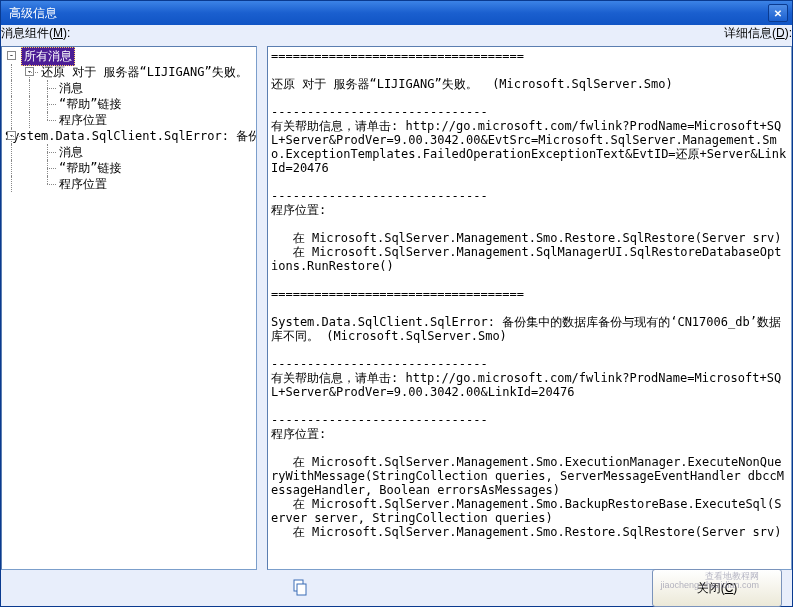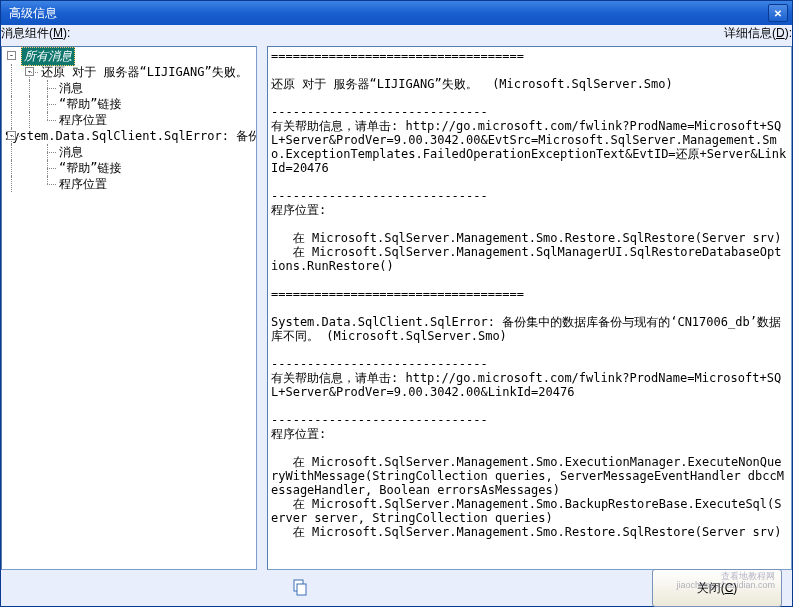--- a/index.html
+++ b/index.html
@@ -106,24 +106,23 @@
     font-size: 9px; line-height: 7px;
     font-family: monospace;
     margin-right: 4px;
     color: #000;
   }
   .tree-label {
     padding: 0 2px;
     white-space: nowrap;
   }
   .tree-label.selected {
-    background: #0f766e;
+    background: #4c1d95;
     color: #fff;
     border: 1px dotted #ffcc66;
-    font-style: italic;
   }
   .details {
     flex: 1;
     background: #fff;
     border: 1px solid #7b9ecb;
     border-top-color: #5a7db0;
     border-left-color: #5a7db0;
     overflow-y: scroll;
     overflow-x: hidden;
     font-family: 'SimSun', 'NSimSun', monospace;
@@ -158,21 +157,21 @@
     border-radius: 3px;
     font-size: 12px;
     display: flex;
     align-items: center;
     justify-content: center;
     cursor: default;
     position: relative;
   }
   .watermark {
     position: absolute;
-    right: 6px;
+    right: 22px;
     top: 2px;
     font-size: 9px;
     color: rgba(120,120,150,0.55);
     pointer-events: none;
     line-height: 9px;
     text-align: right;
     font-family: Arial, sans-serif;
   }
   ::-webkit-scrollbar { width: 16px; height: 16px; }
   ::-webkit-scrollbar-track { background: #e8eaf0; }

